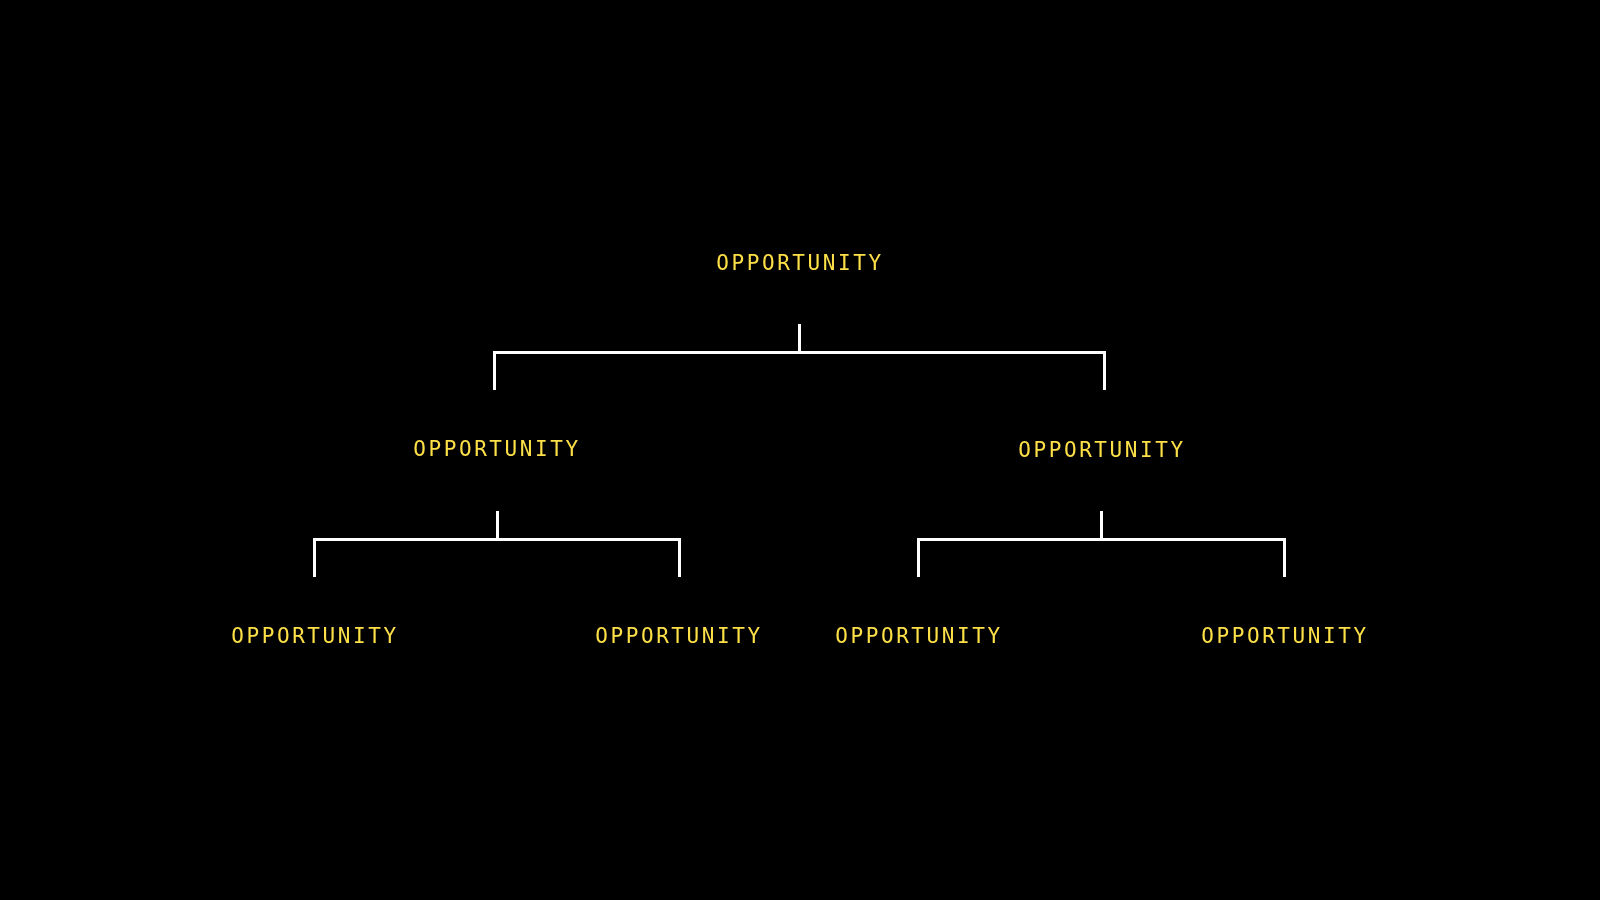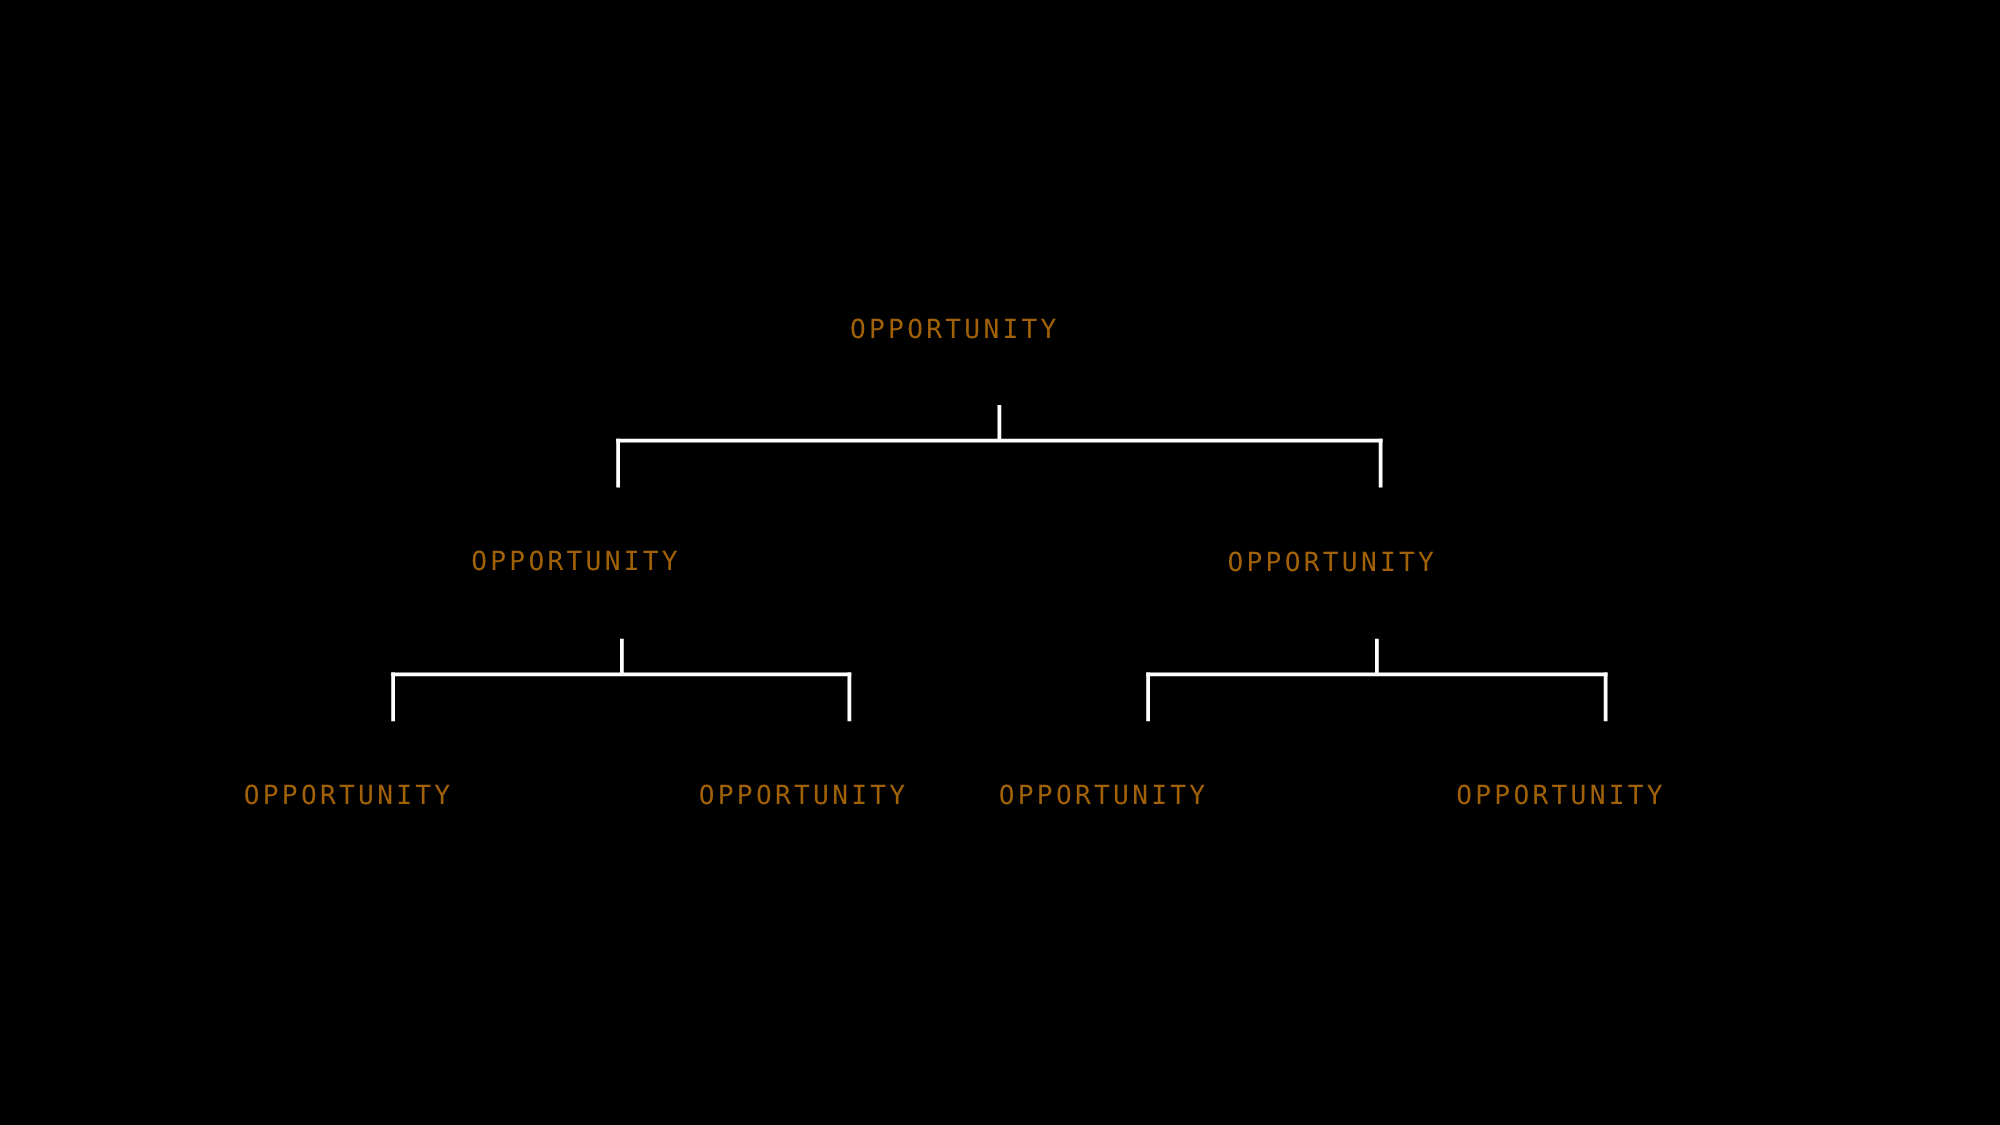--- a/index.html
+++ b/index.html
@@ -13,22 +13,22 @@
     .canvas {
       position: relative;
       width: 1600px;
       height: 900px;
       background: #000000;
     }
     .node {
       position: absolute;
       width: 240px;
       margin-left: -120px;
-      text-align: left;
-      color: #a16207;
+      text-align: center;
+      color: #fde047;
       font-family: "DejaVu Sans Mono", "Liberation Mono", monospace;
       font-size: 21px;
       font-weight: normal;
       letter-spacing: 2.6px;
       line-height: 24px;
       white-space: nowrap;
     }
     .line {
       position: absolute;
       background: #ffffff;

